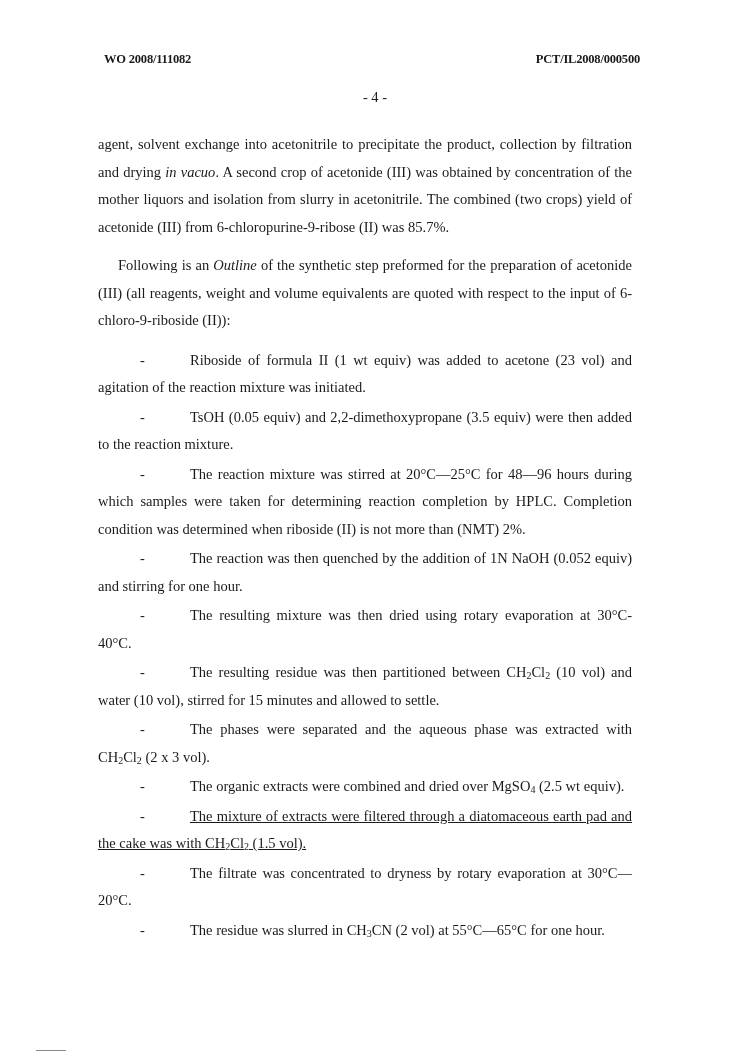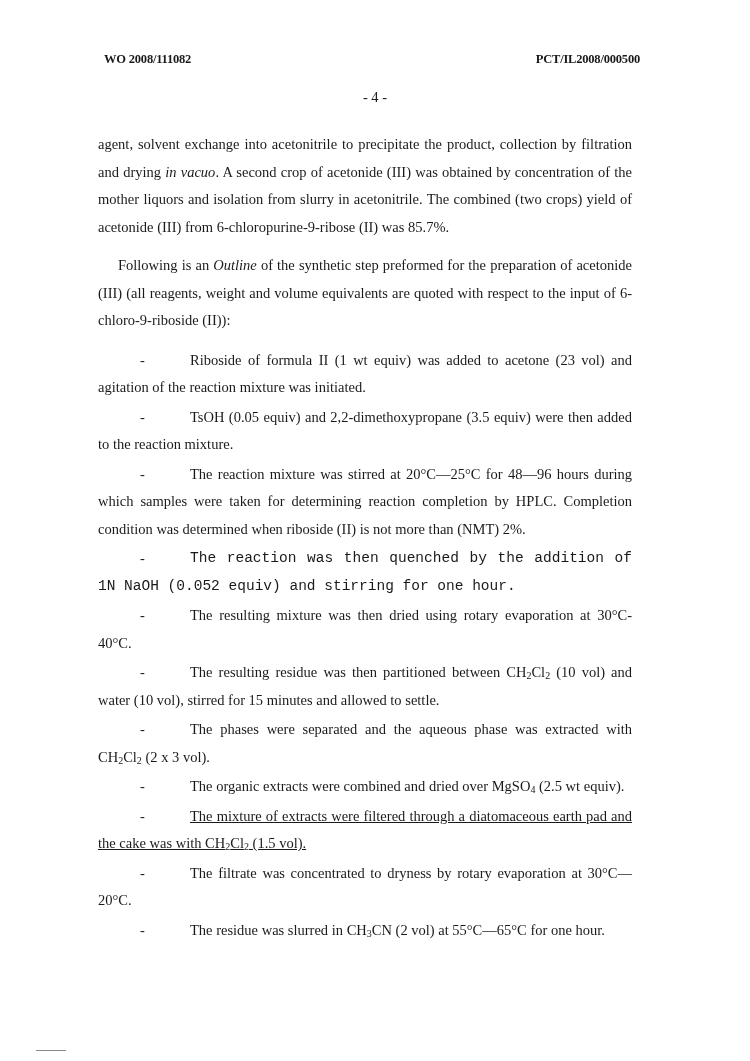--- a/index.html
+++ b/index.html
@@ -40,21 +40,21 @@
       <li style="padding-left: 0px;">
         <span class="dash-mark" style="left: 42px;">-</span>
         <span class="step-text" style="text-indent: 92px;">TsOH (0.05 equiv) and 2,2-dimethoxypropane (3.5 equiv) were then added to the reaction mixture.</span>
       </li>
       <li style="padding-left: 0px;">
         <span class="dash-mark" style="left: 42px;">-</span>
         <span class="step-text" style="text-indent: 92px;">The reaction mixture was stirred at 20°C—25°C for 48—96 hours during which samples were taken for determining reaction completion by HPLC. Completion condition was determined when riboside (II) is not more than (NMT) 2%.</span>
       </li>
       <li style="padding-left: 0px;">
         <span class="dash-mark" style="left: 42px;">-</span>
-        <span class="step-text" style="text-indent: 92px; font-family: Liberation Mono, monospace;">The reaction was then quenched by the addition of 1N NaOH (0.052 equiv) and stirring for one hour.</span>
+        <span class="step-text" style="text-indent: 92px;">The reaction was then quenched by the addition of 1N NaOH (0.052 equiv) and stirring for one hour.</span>
       </li>
       <li style="padding-left: 0px;">
         <span class="dash-mark" style="left: 42px;">-</span>
         <span class="step-text" style="text-indent: 92px;">The resulting mixture was then dried using rotary evaporation at 30°C-40°C.</span>
       </li>
       <li style="padding-left: 0px;">
         <span class="dash-mark" style="left: 42px;">-</span>
         <span class="step-text" style="text-indent: 92px;">The resulting residue was then partitioned between CH<sub>2</sub>Cl<sub>2</sub> (10 vol) and water (10 vol), stirred for 15 minutes and allowed to settle.</span>
       </li>
       <li style="padding-left: 0px;">

